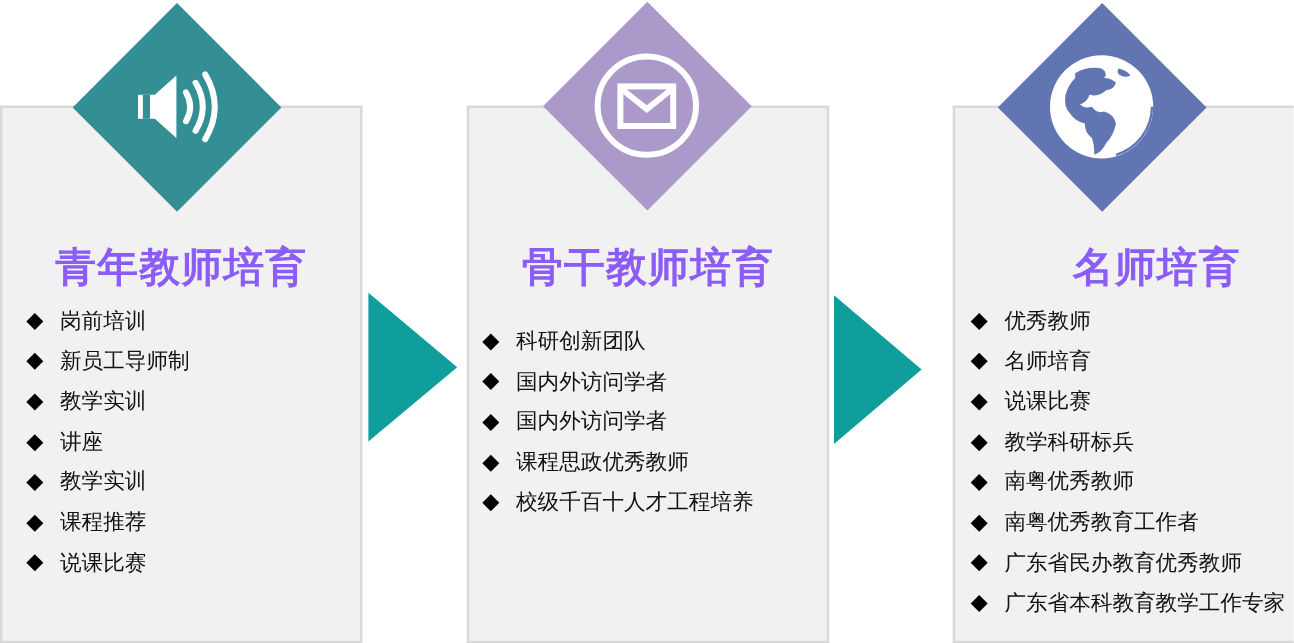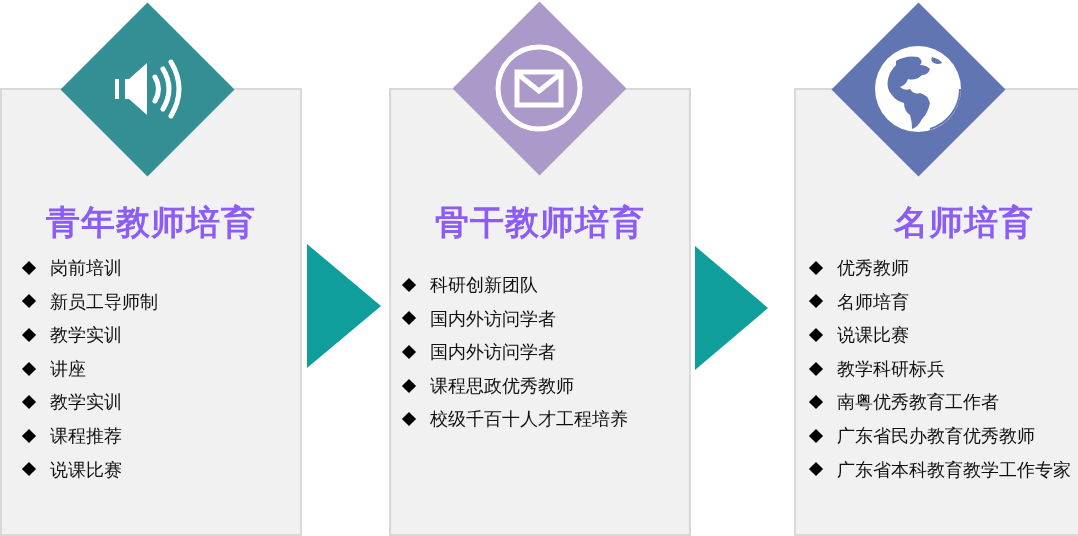--- a/index.html
+++ b/index.html
@@ -139,20 +139,24 @@
     <li>
         <span class="bullet"></span>
         <span>说课比赛</span>
       </li>
     <li>
         <span class="bullet"></span>
         <span>教学科研标兵</span>
       </li>
     <li>
         <span class="bullet"></span>
+        <span>南粤优秀教师</span>
+      </li>
+    <li>
+        <span class="bullet"></span>
         <span>南粤优秀教育工作者</span>
       </li>
     <li>
         <span class="bullet"></span>
         <span>广东省民办教育优秀教师</span>
       </li>
     <li>
         <span class="bullet"></span>
         <span>广东省本科教育教学工作专家</span>
       </li>

